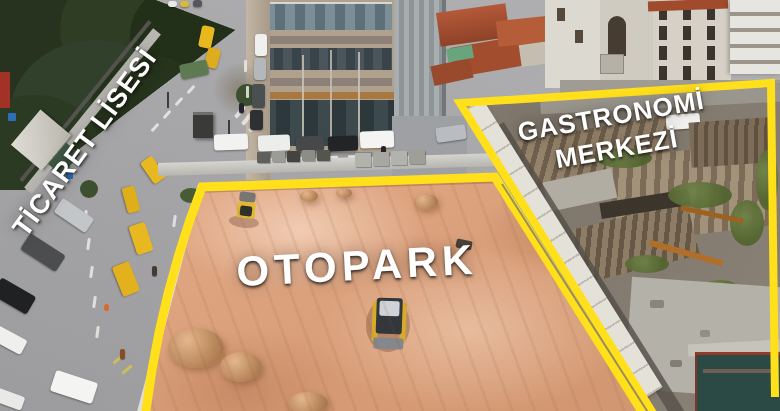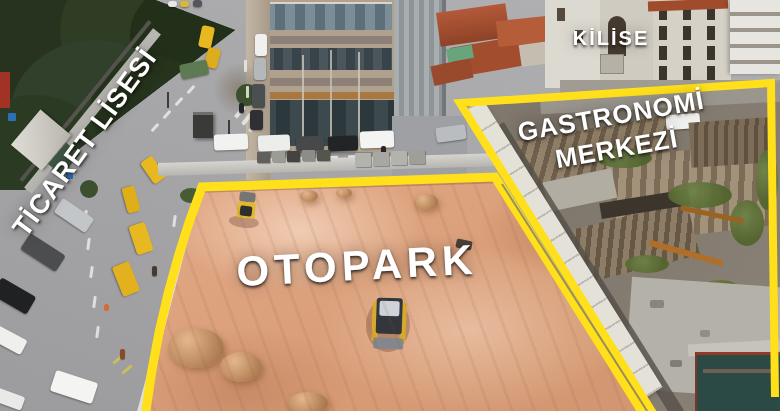--- a/index.html
+++ b/index.html
@@ -247,23 +247,20 @@
 
   <svg width="780" height="411" viewBox="0 0 780 411">
     <path d="M145,418 Q160,295 202,187 L495,177 L646,418" fill="none" stroke="#FFE01A" stroke-width="9" stroke-linejoin="miter"></path>
     <path d="M656,418 L460,103 L771,83 L775,397" fill="none" stroke="#FFE01A" stroke-width="8" stroke-linejoin="miter"></path>
     <path d="M502,184 L649,414" fill="none" stroke="#8a8064" stroke-width="2" opacity="0.85"></path>
   </svg>
 
   <div class="label" style="left:85px;top:143px;font-size:27px;letter-spacing:1px;transform:translate(-50%,-50%) rotate(-54deg)">
     <span>TİCARET LİSESİ</span>
   </div>
-  <div class="label" style="left:611px;top:38px;font-size:20px;letter-spacing:2px;transform:translate(-50%,-50%)">
-    <span>KİLİSE</span>
-  </div>
   <div class="label" style="left:614px;top:133px;font-size:26px;letter-spacing:1px;line-height:1.28;text-align:center;transform:translate(-50%,-50%) rotate(-10deg)">
     <span style="display:block">GASTRONOMİ</span>
     <span style="display:block">MERKEZİ</span>
   </div>
   <div class="label" style="left:357px;top:266px;font-size:42px;letter-spacing:5px;transform:translate(-50%,-50%) rotate(-3deg)">
     <span>OTOPARK</span>
   </div>
 
 </div>
 

